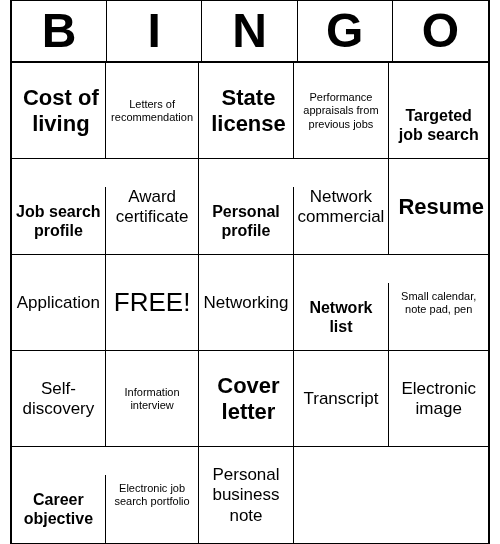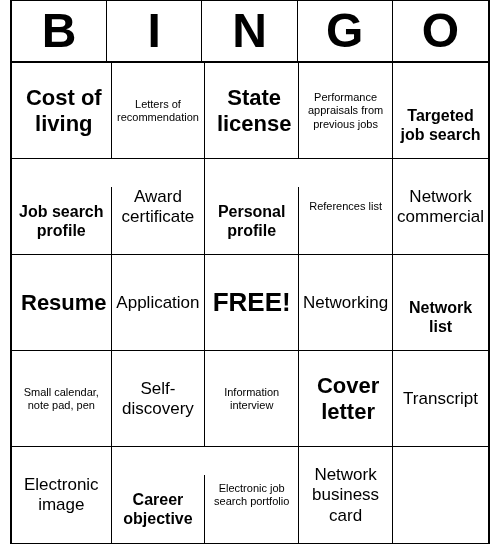--- a/index.html
+++ b/index.html
@@ -80,21 +80,21 @@
       font-weight: bold;
       margin-top: 28px;
     }
 
     .bingo-cell.small-text {
       font-size: 11px;
     }
 
     .bingo-cell.free {
       font-size: 26px;
-      font-weight: bold;
+      font-weight: normal;
     }
   </style>
 </head>
 <body>
 
 <div class="bingo-card">
   <div class="bingo-header">
     <div class="bingo-letter">B</div>
     <div class="bingo-letter">I</div>
     <div class="bingo-letter">N</div>
@@ -103,30 +103,29 @@
   </div>
   <div class="bingo-grid">
   <div class="bingo-cell large-text">Cost of living</div>
       <div class="bingo-cell small-text">Letters of recommendation</div>
       <div class="bingo-cell large-text">State license</div>
       <div class="bingo-cell small-text">Performance appraisals from previous jobs</div>
       <div class="bingo-cell medium-text">Targeted job search</div>
       <div class="bingo-cell medium-text">Job search profile</div>
       <div class="bingo-cell">Award certificate</div>
       <div class="bingo-cell medium-text">Personal profile</div>
-      <div class="bingo-cell small-text">References list</div>
       <div class="bingo-cell">Network commercial</div>
       <div class="bingo-cell large-text">Resume</div>
       <div class="bingo-cell">Application</div>
       <div class="bingo-cell free">FREE!</div>
       <div class="bingo-cell">Networking</div>
       <div class="bingo-cell medium-text">Network list</div>
       <div class="bingo-cell small-text">Small calendar, note pad, pen</div>
       <div class="bingo-cell">Self-discovery</div>
       <div class="bingo-cell small-text">Information interview</div>
       <div class="bingo-cell large-text">Cover letter</div>
       <div class="bingo-cell">Transcript</div>
       <div class="bingo-cell">Electronic image</div>
       <div class="bingo-cell medium-text">Career objective</div>
       <div class="bingo-cell small-text">Electronic job search portfolio</div>
-      <div class="bingo-cell">Network business card</div>
+      <div class="bingo-cell">Personal business note</div>
     </div>
 </div>
 
 </body></html>

